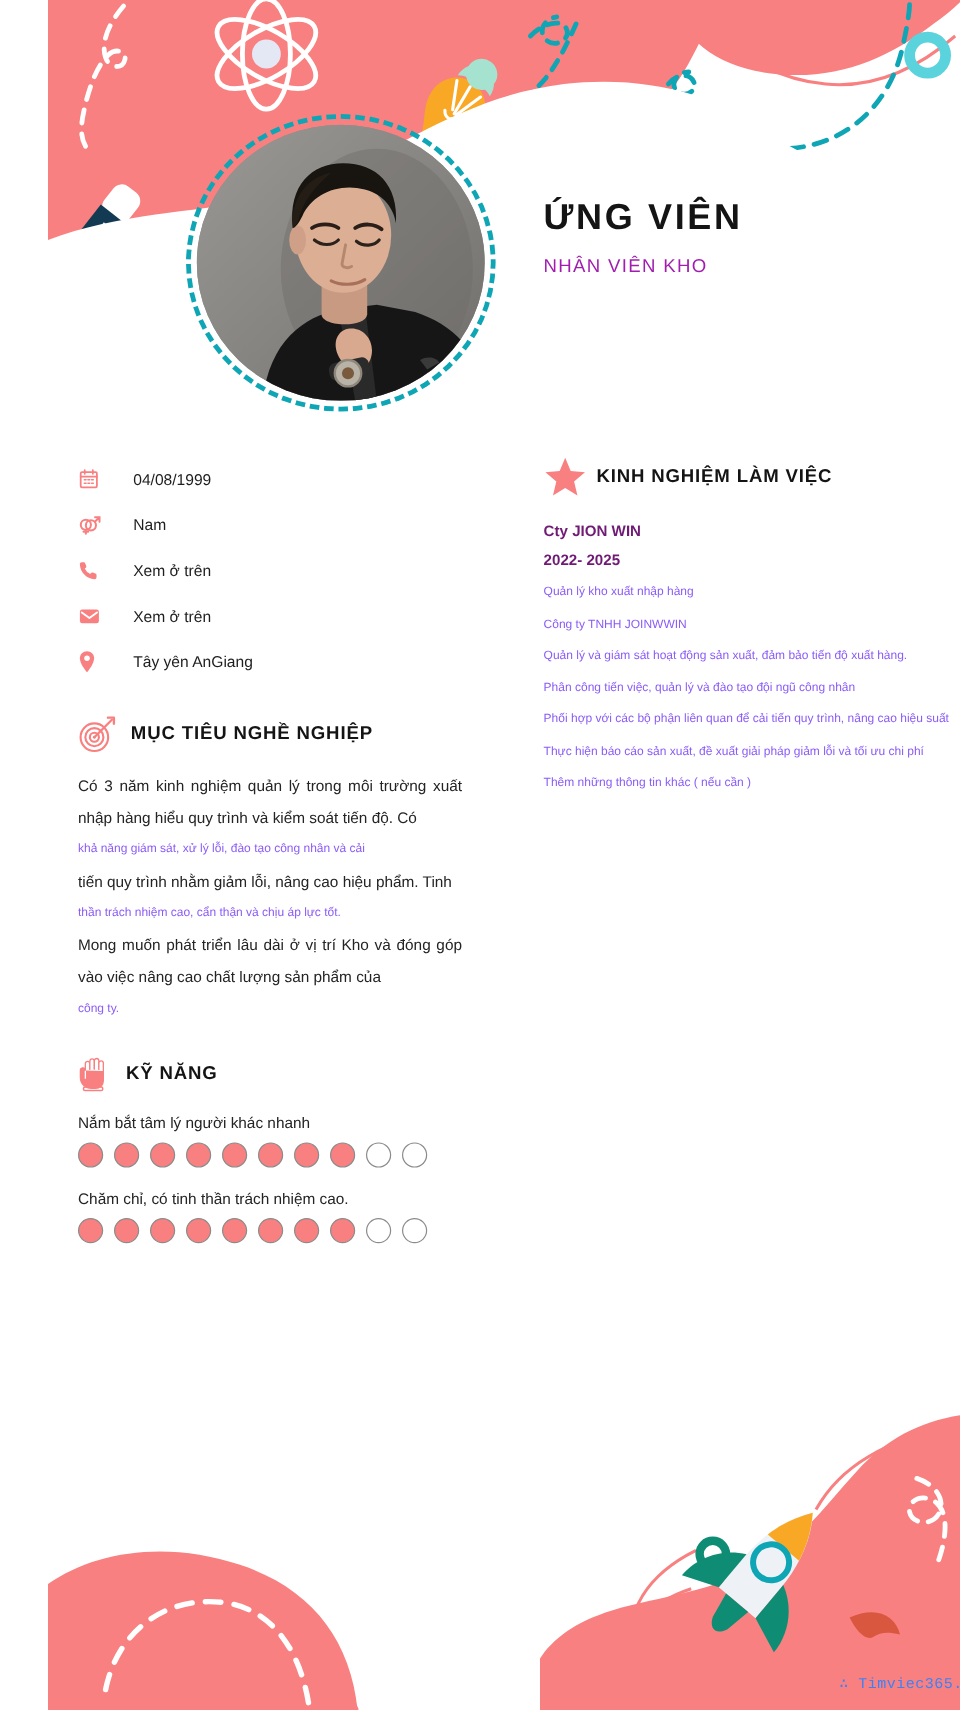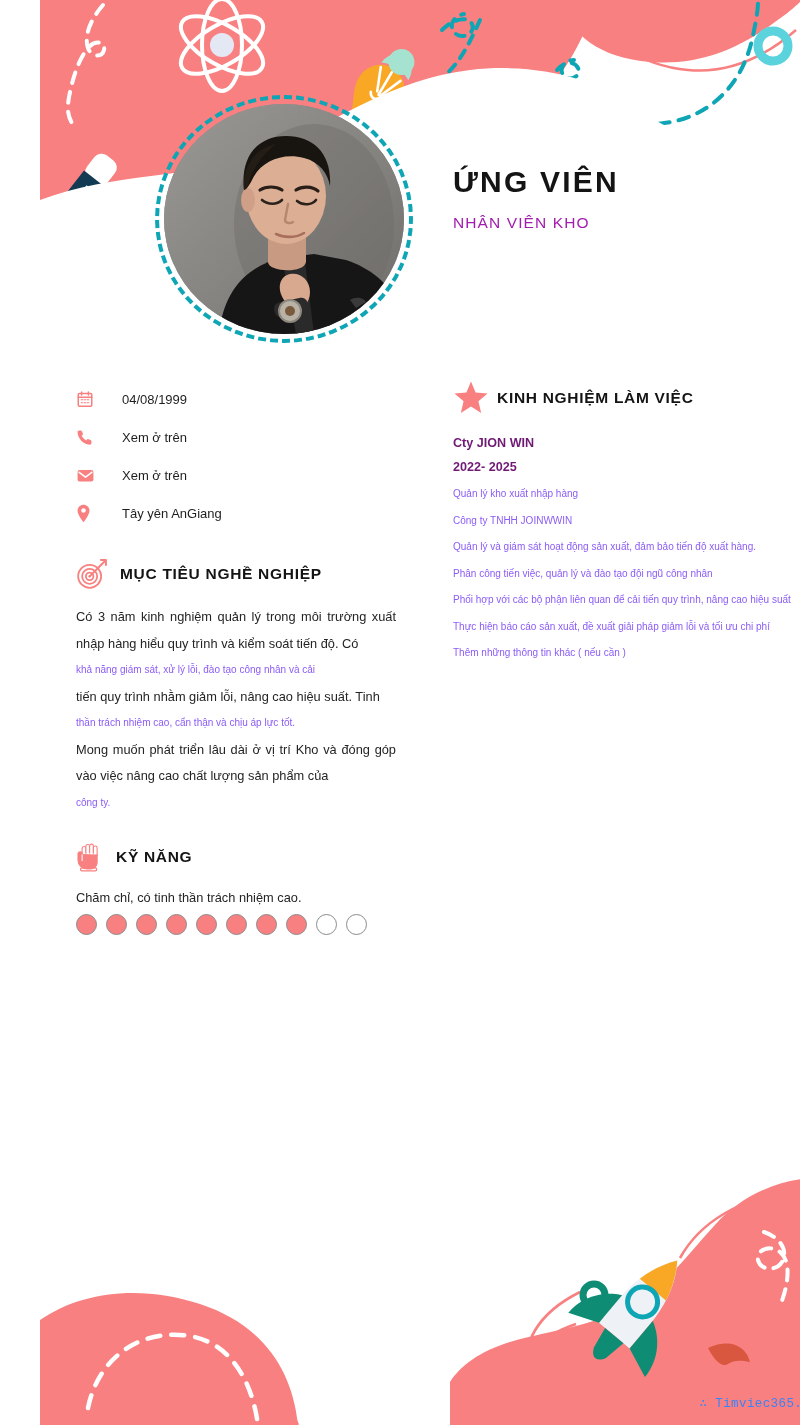--- a/index.html
+++ b/index.html
@@ -74,21 +74,21 @@
   .cand-role {
     margin-top: 14px;
     font-size: 15.5px;
     letter-spacing: 1.1px;
     color: #a21caf;
   }
 
   
   .col-left {
     position: absolute;
-    left: 36px; top: 380px;
+    left: 25px; top: 380px;
     width: 320px;
   }
   .col-right {
     position: absolute;
     left: 413px; top: 380px;
     width: 360px;
   }
 
   
   .contact-row {
@@ -314,20 +314,31 @@
         <span class="contact-ico">
           <svg width="18" height="18" viewBox="0 0 24 24" fill="none" stroke="#F98080" stroke-width="2">
             <rect x="3" y="4.5" width="18" height="17" rx="1.5"></rect>
             <path d="M3 9.5h18M7.5 2.5v4M16.5 2.5v4" stroke-linecap="round"></path>
             <path d="M7 13h2M11 13h2M15 13h2M7 17h2M11 17h2M15 17h2" stroke-width="1.6" stroke-linecap="round"></path>
           </svg>
         </span>
         <span class="contact-txt">04/08/1999</span>
       </div>
 
+      <div class="contact-row">
+        <span class="contact-ico">
+          <svg width="20" height="20" viewBox="0 0 26 24" fill="none" stroke="#F98080" stroke-width="2.2">
+            <circle cx="8.5" cy="12.5" r="5.5"></circle>
+            <path d="M8.5 18v4M6 20h5" stroke-linecap="round"></path>
+            <circle cx="14" cy="13" r="5.5"></circle>
+            <path d="M18.2 9.2L23 4.5M18.5 4.2H23.3V9" stroke-linecap="round"></path>
+          </svg>
+        </span>
+        <span class="contact-txt">Nam</span>
+      </div>
 
       <div class="contact-row">
         <span class="contact-ico">
           <svg width="17" height="17" viewBox="0 0 24 24" fill="#F98080">
             <path d="M6.6 2.2c.9 0 1.6.5 1.9 1.3l1.2 3c.3.8.1 1.7-.6 2.2l-1.2.9a13 13 0 0 0 6.5 6.5l.9-1.2c.5-.7 1.4-.9 2.2-.6l3 1.2c.8.3 1.3 1 1.3 1.9v2.4c0 1.3-1.1 2.4-2.5 2.3C10.2 21.5 2.5 13.8 2.2 4.7 2.1 3.3 3.2 2.2 4.5 2.2Z"></path>
           </svg>
         </span>
         <span class="contact-txt">Xem ở trên</span>
       </div>
 
@@ -363,21 +374,21 @@
           <path d="M14.5 19.5 L30 4" stroke-width="2.1" stroke-linecap="round"></path>
           <path d="M26.5 2.2 L31.8 2.2 L31.8 7.5" stroke-width="2.1" stroke-linecap="round" stroke-linejoin="round"></path>
         </svg>
       </span>
       <span class="sec-title">MỤC TIÊU NGHỀ NGHIỆP</span>
     </div>
 
     <div>
       <p class="body-just">Có 3 năm kinh nghiệm quản lý trong môi trường xuất nhập hàng hiểu quy trình và kiểm soát tiến độ. Có</p>
       <p class="body-left">khả năng giám sát, xử lý lỗi, đào tạo công nhân và cải</p>
-      <p class="body-just">tiến quy trình nhằm giảm lỗi, nâng cao hiệu suất. Tinh</p>
+      <p class="body-just">tiến quy trình nhằm giảm lỗi, nâng cao hiệu phẩm. Tinh</p>
       <p class="body-left">thần trách nhiệm cao, cẩn thận và chịu áp lực tốt.</p>
       <p class="body-just">Mong muốn phát triển lâu dài ở vị trí Kho và đóng góp vào việc nâng cao chất lượng sản phẩm của</p>
       <p class="body-left">công ty.</p>
     </div>
 
     <div class="sec-head tight">
       <span class="sec-ico">
         <svg width="28" height="30" viewBox="0 0 28 32" fill="#F98080" stroke="#F98080" stroke-width="1.2">
           <path d="M5.6 13.5V6.8c0-1.1.9-2 2-2s2 .9 2 2v5.5" fill="#ffffff"></path>
           <path d="M9.6 12.3V4.6c0-1.1.9-2 2-2s2 .9 2 2v7.5" fill="#ffffff"></path>
@@ -385,20 +396,35 @@
           <path d="M17.6 12.4V6.3c0-1.1.9-2 2-2s2 .9 2 2v8.4" fill="#ffffff"></path>
           <path d="M5.6 12.8c0-1.3-1-2.3-2.2-2.3S1.2 11.5 1.2 12.8v6.4c0 5.4 4.3 9.6 9.8 9.6h3.6c4 0 7-3 7-7v-8.5" fill="#F98080"></path>
           <path d="M5.6 13.2c0 4 0 7 0 7" fill="none" stroke="#ffffff" stroke-width="1.1"></path>
           <rect x="4" y="27.5" width="17" height="3.2" rx="1.2" fill="none" stroke="#F98080" stroke-width="1.4"></rect>
         </svg>
       </span>
       <span class="sec-title">KỸ NĂNG</span>
     </div>
 
     <div>
+      <div>
+        <div class="skill-name">Nắm bắt tâm lý người khác nhanh</div>
+        <div class="dots">
+          <span class="dot on"></span>
+          <span class="dot on"></span>
+          <span class="dot on"></span>
+          <span class="dot on"></span>
+          <span class="dot on"></span>
+          <span class="dot on"></span>
+          <span class="dot on"></span>
+          <span class="dot on"></span>
+          <span class="dot"></span>
+          <span class="dot"></span>
+        </div>
+      </div>
 
       <div>
         <div class="skill-name">Chăm chỉ, có tinh thần trách nhiệm cao.</div>
         <div class="dots">
           <span class="dot on"></span>
           <span class="dot on"></span>
           <span class="dot on"></span>
           <span class="dot on"></span>
           <span class="dot on"></span>
           <span class="dot on"></span>

